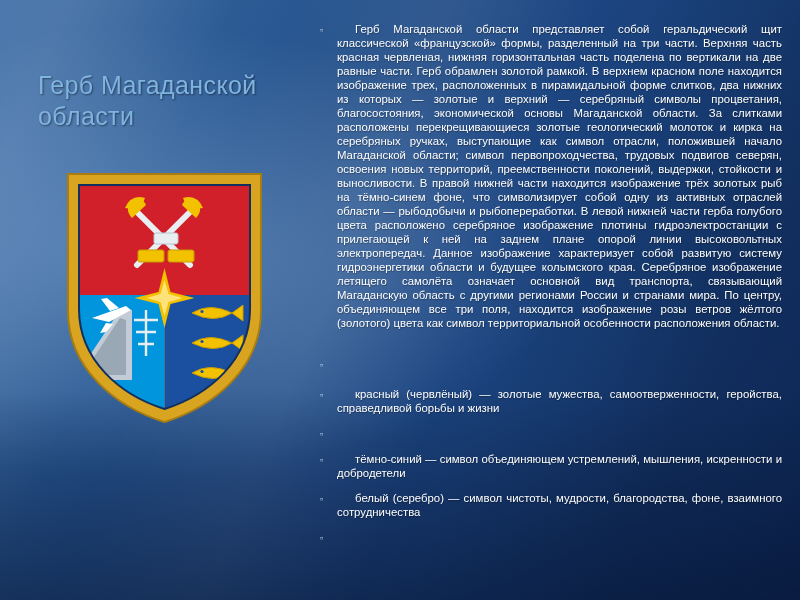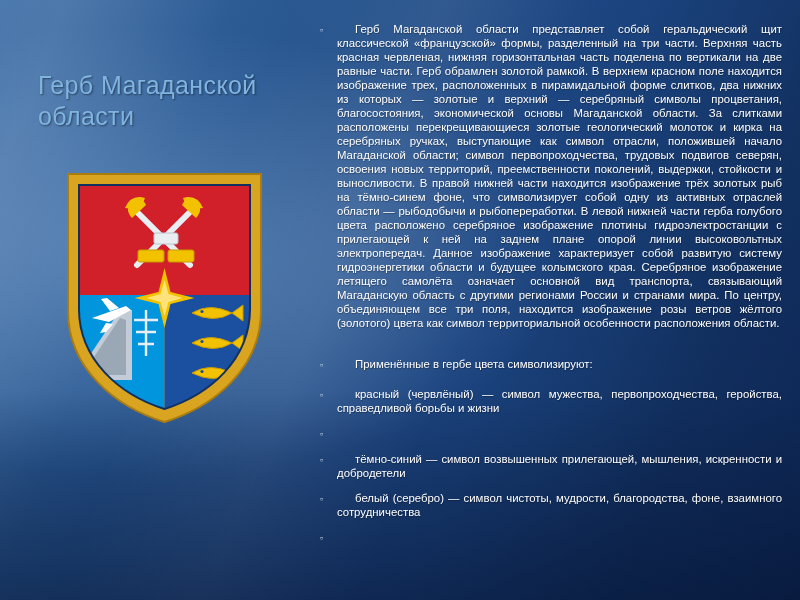--- a/index.html
+++ b/index.html
@@ -194,37 +194,36 @@
 
     <div class="bullet-row">
       <div class="bullet-mark">▫</div>
       <div class="bullet-text">Герб Магаданской области представляет  собой геральдический щит классической «французской» формы, разделенный на три части. Верхняя часть красная червленая, нижняя горизонтальная  часть поделена по вертикали на две равные части. Герб обрамлен золотой рамкой. В верхнем красном поле находится изображение трех, расположенных в пирамидальной  форме слитков, два нижних  из которых — золотые и верхний — серебряный  символы процветания,  благосостояния,  экономической основы Магаданской области. За слитками расположены перекрещивающиеся  золотые геологический молоток и кирка на серебряных ручках, выступающие  как символ отрасли, положившей начало Магаданской области; символ первопроходчества,  трудовых подвигов северян, освоения новых территорий, преемственности поколений, выдержки, стойкости и выносливости. В правой нижней части находится изображение трёх золотых рыб на тёмно-синем фоне, что символизирует собой одну из активных  отраслей области — рыбодобычи и рыбопереработки.  В левой нижней части герба голубого цвета расположено серебряное изображение плотины гидроэлектростанции  с прилегающей к ней на заднем плане опорой линии высоковольтных электропередач.  Данное изображение характеризует собой развитую систему гидроэнергетики  области и будущее колымского края. Серебряное изображение летящего самолёта означает основной вид транспорта, связывающий  Магаданскую  область с другими регионами России и странами мира. По центру, объединяющем  все три поля, находится изображение розы ветров жёлтого (золотого) цвета как символ территориальной  особенности расположения области.</div>
     </div>
 
     <div class="gap-big"></div>
 
     <div class="bullet-row">
       <div class="bullet-mark">▫</div>
-      <div class="bullet-text">Применённые  в гербе цвета символизируют:</div>
     </div>
 
     <div class="gap-small"></div>
 
     <div class="bullet-row">
       <div class="bullet-mark">▫</div>
-      <div class="bullet-text">красный (червлёный) — символ мужества, первопроходчества,  геройства, справедливой  борьбы и жизни</div>
-    </div>
-
-    <div class="bullet-row">
-      <div class="bullet-mark">▫</div>
-    </div>
-
-    <div class="bullet-row">
-      <div class="bullet-mark">▫</div>
-      <div class="bullet-text">тёмно-синий  — символ возвышенных прилегающей, мышления, искренности и добродетели</div>
+      <div class="bullet-text">красный (червлёный) — золотые мужества, самоотверженности,  геройства, справедливой  борьбы и жизни</div>
+    </div>
+
+    <div class="bullet-row">
+      <div class="bullet-mark">▫</div>
+    </div>
+
+    <div class="bullet-row">
+      <div class="bullet-mark">▫</div>
+      <div class="bullet-text">тёмно-синий  — символ объединяющем устремлений, мышления, искренности и добродетели</div>
     </div>
 
     <div class="bullet-row">
       <div class="bullet-mark">▫</div>
       <div class="bullet-text">белый (серебро) — символ чистоты, мудрости, благородства, фоне, взаимного сотрудничества</div>
     </div>
 
     <div class="bullet-row">
       <div class="bullet-mark">▫</div>
     </div>

